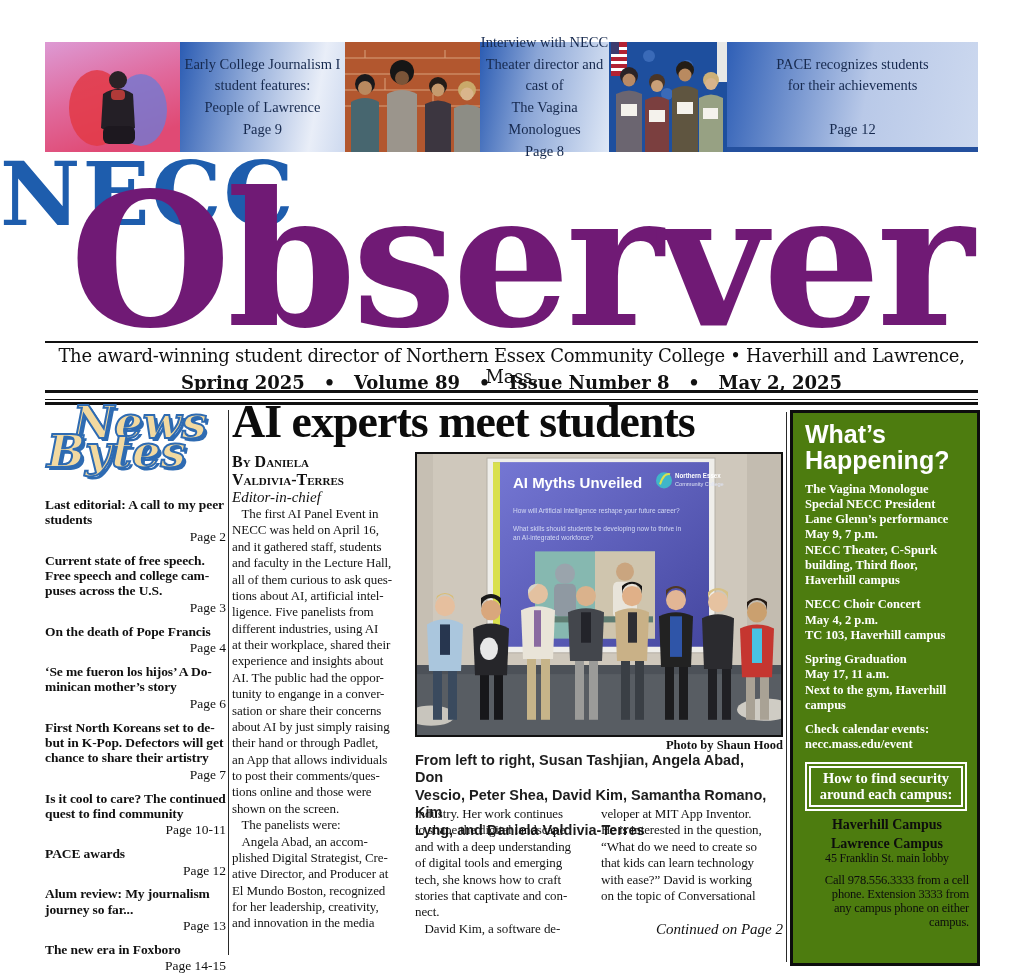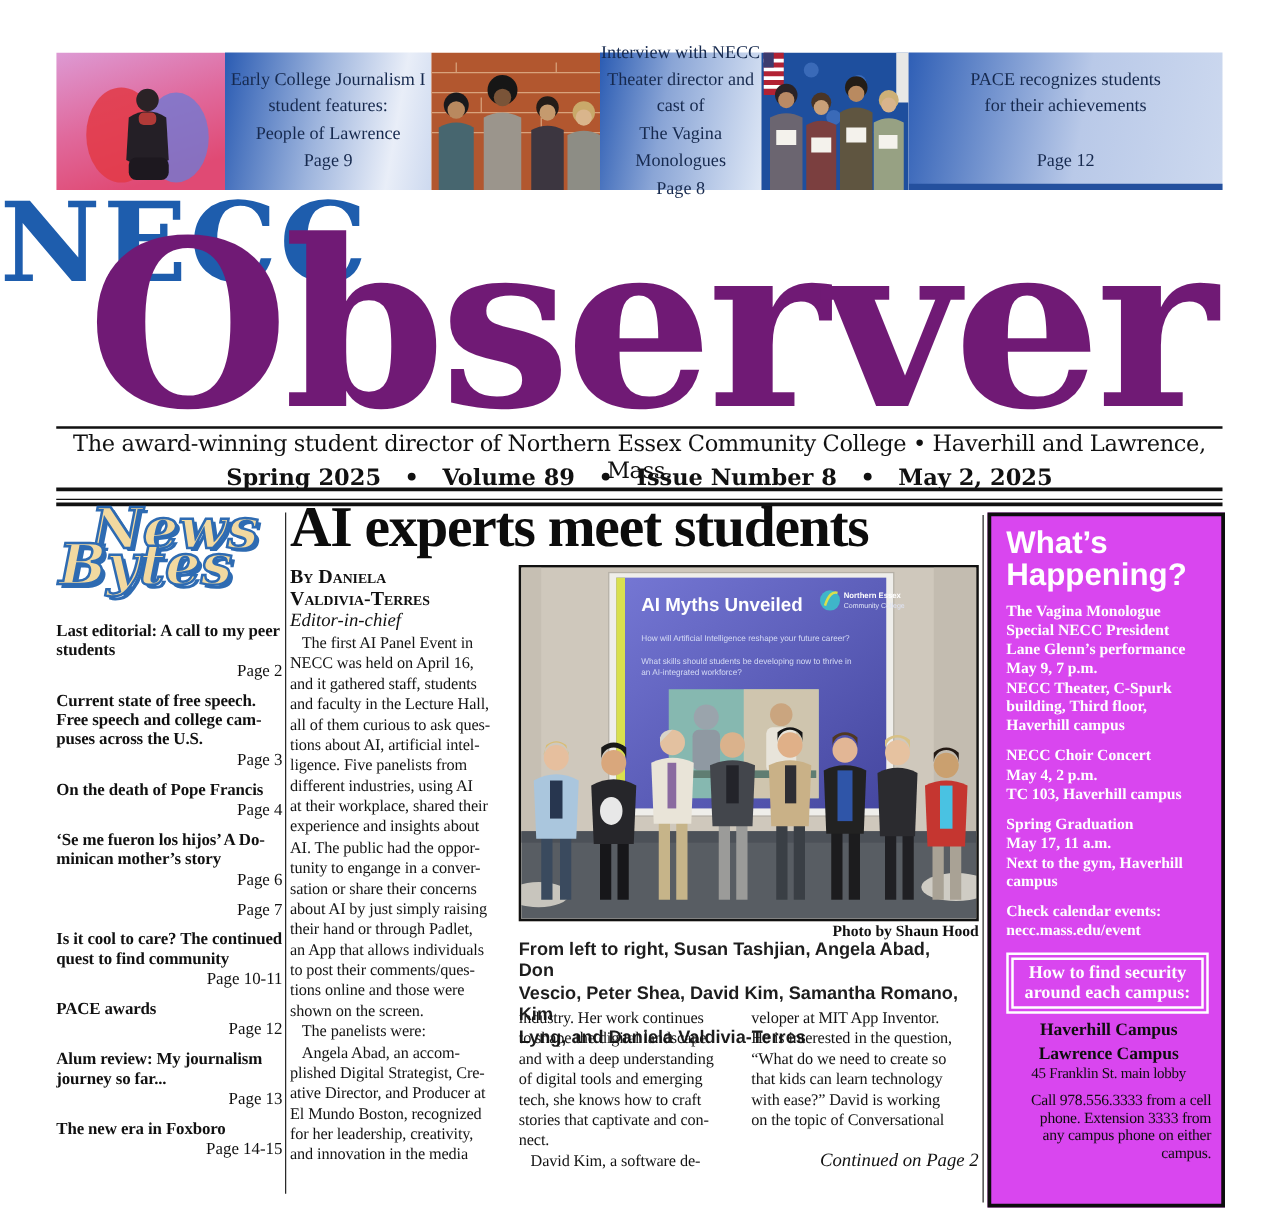--- a/index.html
+++ b/index.html
@@ -65,21 +65,21 @@
       border:2px solid #111;box-sizing:border-box;background:#cdc6ba;}
   .photo svg{display:block;width:100%;height:100%;}
   .credit{position:absolute;left:415px;top:738px;width:368px;text-align:right;
       font-weight:bold;font-size:12.5px;}
   .caption{position:absolute;left:415px;top:752px;width:356px;
       font-family:"Liberation Sans",sans-serif;font-weight:bold;font-size:14.5px;
       line-height:1.2;color:#1d1d1d;white-space:pre-line;}
 
   
   .happening{position:absolute;left:790px;top:410px;width:190px;height:556px;
-      background:#d946ef;border:3px solid #0d0d0d;box-sizing:border-box;
+      background:#4d7c0f;border:3px solid #0d0d0d;box-sizing:border-box;
       padding:8px 8px 6px 12px;color:#fff;}
   .h-title{font-family:"Liberation Sans",sans-serif;font-weight:bold;font-size:25px;
       line-height:1.05;white-space:pre-line;margin-bottom:8px;}
   .h-event{font-weight:bold;font-size:12.5px;line-height:1.22;white-space:pre-line;margin-bottom:9px;}
   .security-outer{border:2px solid #fff;padding:2px;margin:0 2px 6px 0;}
   .security-inner{border:2px solid #fff;text-align:center;font-weight:bold;font-size:14.5px;
       line-height:1.12;white-space:pre-line;padding:2px 0 3px;}
   .campus{color:#0d0d0d;text-align:center;}
   .c-name{font-weight:bold;font-size:14px;line-height:1.15;margin-top:3px;}
   .c-addr{font-size:12px;line-height:1.12;white-space:pre-line;letter-spacing:-0.2px;}
@@ -208,20 +208,23 @@
     <div class="nb-item">
       <div class="nb-title">On the death of Pope Francis</div>
       <div class="nb-page">Page 4</div>
     </div>
     <div class="nb-item">
       <div class="nb-title">‘Se me fueron los hijos’ A Do-
 minican mother’s story</div>
       <div class="nb-page">Page 6</div>
     </div>
     <div class="nb-item">
+      <div class="nb-title">First North Koreans set to de-
+but in K-Pop. Defectors will get
+chance to share their artistry</div>
       <div class="nb-page">Page 7</div>
     </div>
     <div class="nb-item">
       <div class="nb-title">Is it cool to care? The continued
 quest to find community</div>
       <div class="nb-page">Page 10-11</div>
     </div>
     <div class="nb-item">
       <div class="nb-title">PACE awards</div>
       <div class="nb-page">Page 12</div>

